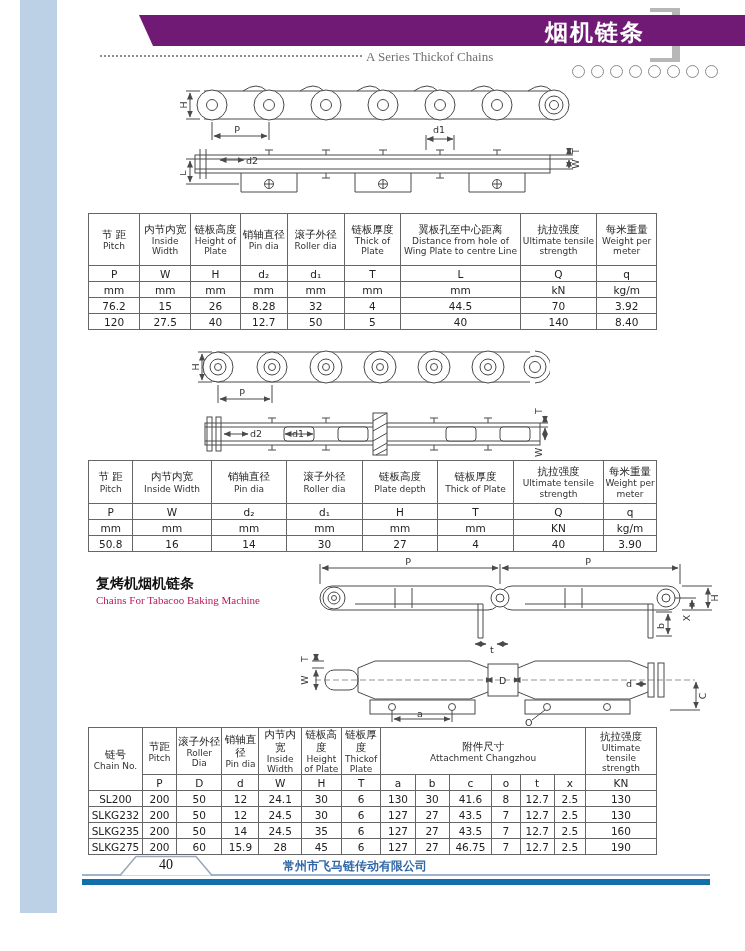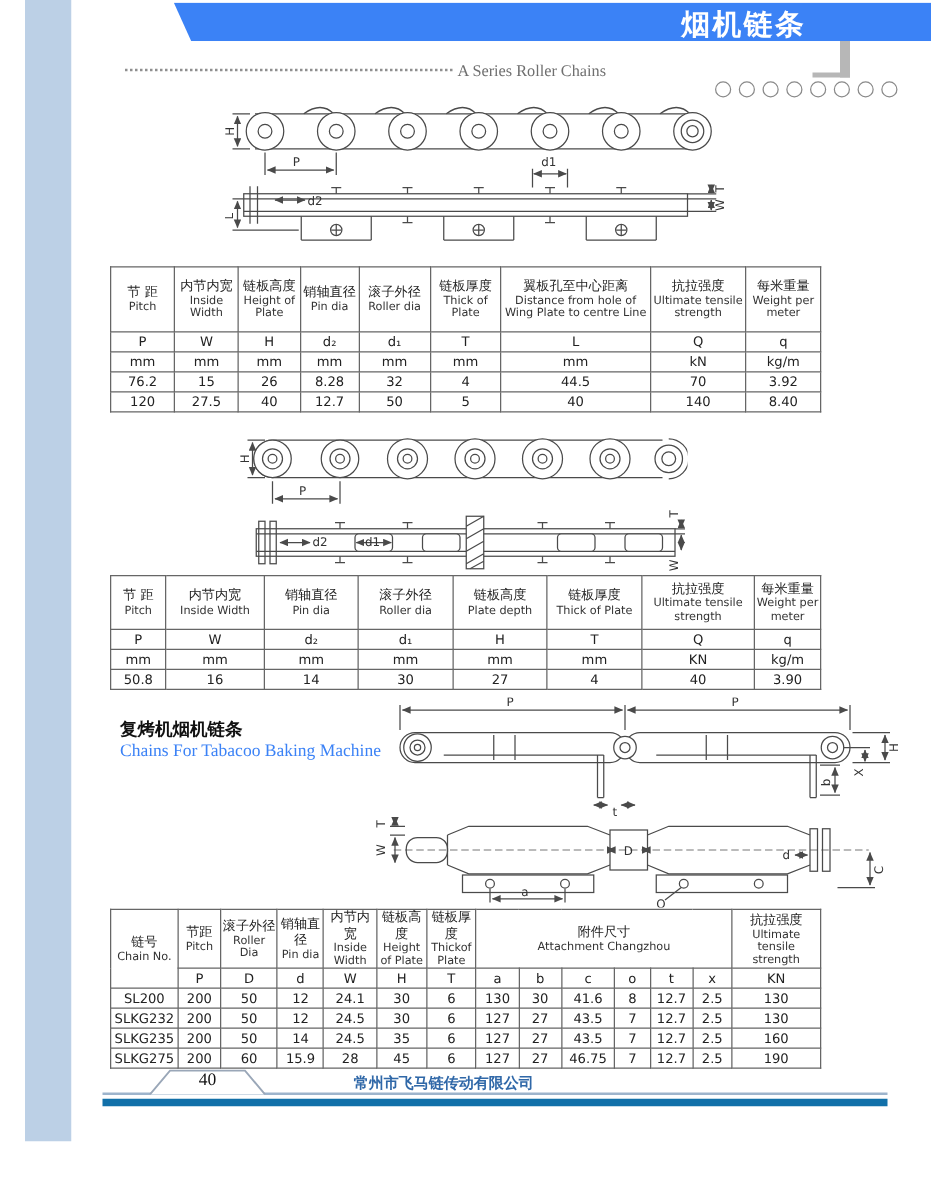--- a/index.html
+++ b/index.html
@@ -4,35 +4,35 @@
 <style>
   html,body{margin:0;padding:0;background:#fff;}
   #page{position:relative;width:745px;height:951px;background:#fff;overflow:hidden;
         font-family:"Liberation Sans",sans-serif;color:#222;}
   
   .side-bar{position:absolute;left:20px;top:0;width:37px;height:913px;background:#bcd0e6;}
   .logo-band{position:absolute;left:19px;top:17px;width:116px;height:31px;background:#ef7d1a;
              clip-path:polygon(0 0,100% 0,calc(100% - 14px) 100%,0 100%);z-index:2;}
   .logo-text{position:absolute;left:26px;top:2px;font-family:"Liberation Serif",serif;
              font-style:italic;font-weight:bold;font-size:22px;color:#fff;letter-spacing:6px;}
-  .blue-band{position:absolute;left:139px;top:2px;width:606px;height:31px;background:#3b82f6;
+  .blue-band{position:absolute;left:139px;top:15px;width:606px;height:31px;background:#701a75;
              clip-path:polygon(0 0,100% 0,100% 100%,14px 100%);z-index:2;}
   .band-title{position:absolute;right:100px;top:2px;font-size:23px;font-weight:bold;color:#fff;
               letter-spacing:2px;}
   .bracket{position:absolute;left:650px;top:8px;width:22px;height:46px;z-index:1;
            border-top:4px solid #b7b7b7;border-right:8px solid #b7b7b7;border-bottom:4px solid #b7b7b7;}
   .dotted-leader{position:absolute;left:100px;top:47px;width:262px;height:8px;
                  border-bottom:2px dotted #8f8f8f;}
   .subtitle{position:absolute;left:366px;top:49px;font-family:"Liberation Serif",serif;
             font-size:13px;color:#6f6f6f;}
   .circles-row{position:absolute;left:572px;top:65px;display:flex;gap:6px;}
   .circles-row span{display:block;width:11px;height:11px;border:1.6px solid #8a8a8a;border-radius:50%;}
   
   .sec-cn{position:absolute;left:96px;top:575px;font-size:14px;font-weight:bold;color:#111;text-align:center;}
-  .sec-en{position:absolute;left:96px;top:594px;font-family:"Liberation Serif",serif;font-size:14px;color:#3b82f6;}
+  .sec-en{position:absolute;left:96px;top:594px;font-family:"Liberation Serif",serif;font-size:11px;color:#be185d;}
   
   .tbl{position:absolute;}
   table.spec{border-collapse:collapse;width:100%;height:100%;table-layout:fixed;
              font-family:"DejaVu Sans",sans-serif;color:#222;}
   table.spec td{border:1px solid #666;text-align:center;vertical-align:middle;padding:0 1px;overflow:hidden;}
   .hrow td{padding:2px 1px;}
   .hrow .cn{font-size:10.5px;line-height:1.25;}
   .hrow .en{font-size:9px;line-height:1.12;color:#333;}
   .srow td,.urow td{height:15px;font-size:10.5px;}
   .drow td{height:15px;font-size:10.5px;}
@@ -57,21 +57,21 @@
 
 <div id="page">
 
   <div class="side-bar"></div>
 
   <div class="bracket"></div>
   <div class="blue-band">
     <div class="band-title">烟机链条</div>
   </div>
   <div class="dotted-leader"></div>
-  <div class="subtitle">A Series Roller Chains</div>
+  <div class="subtitle">A Series Thickof Chains</div>
   <div class="circles-row" id="circles">
       <span></span>
       <span></span>
       <span></span>
       <span></span>
       <span></span>
       <span></span>
       <span></span>
       <span></span>
     </div>

